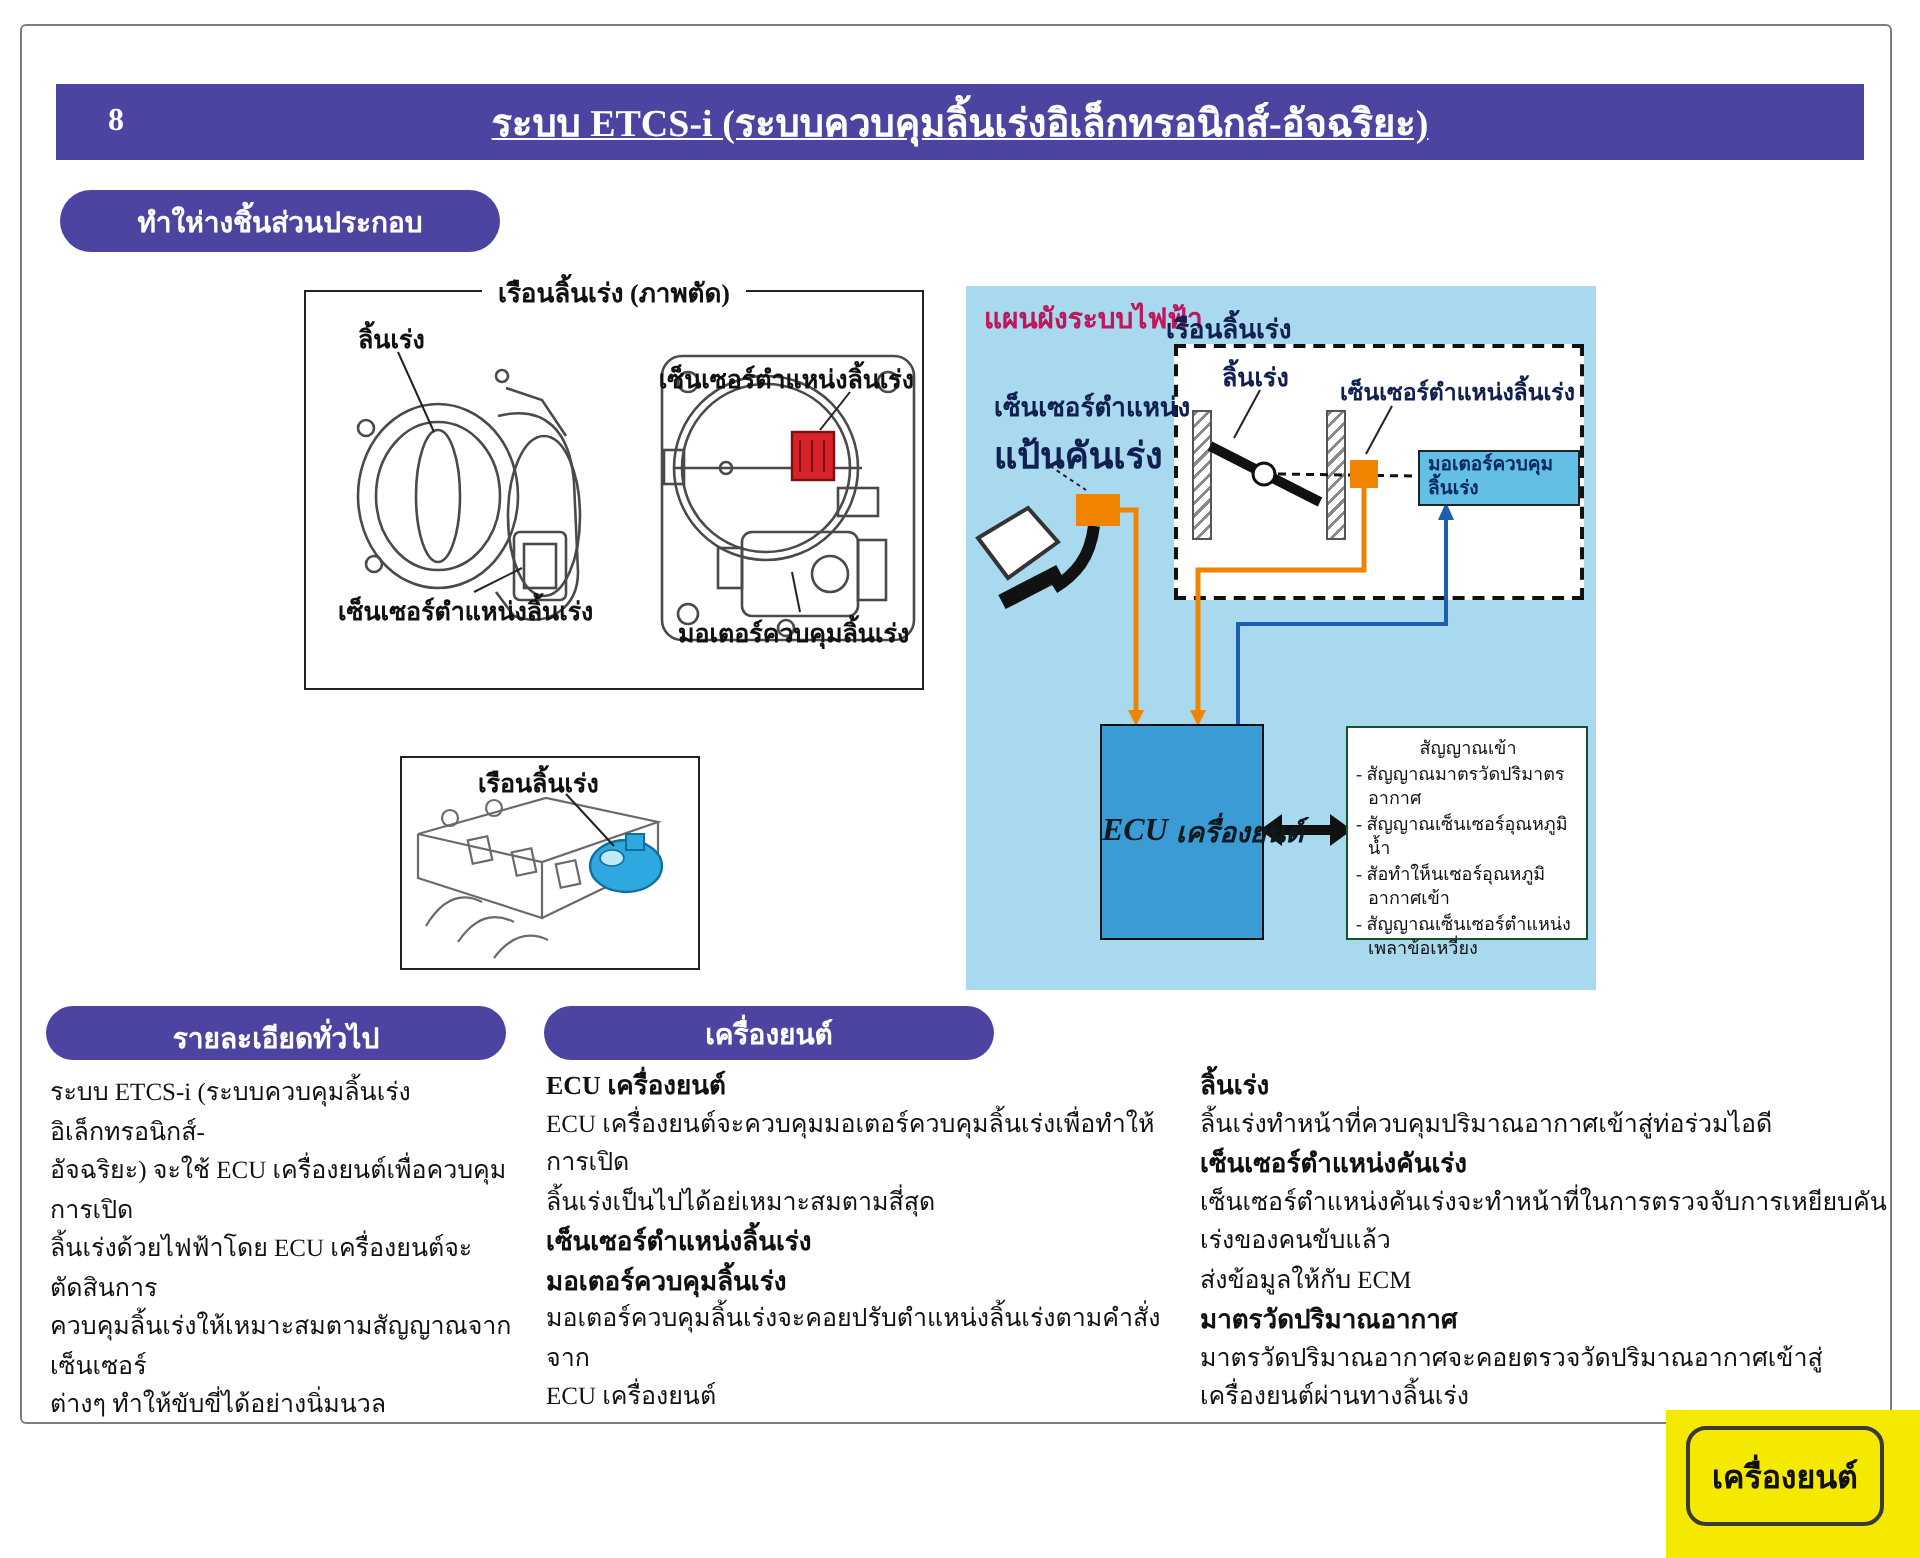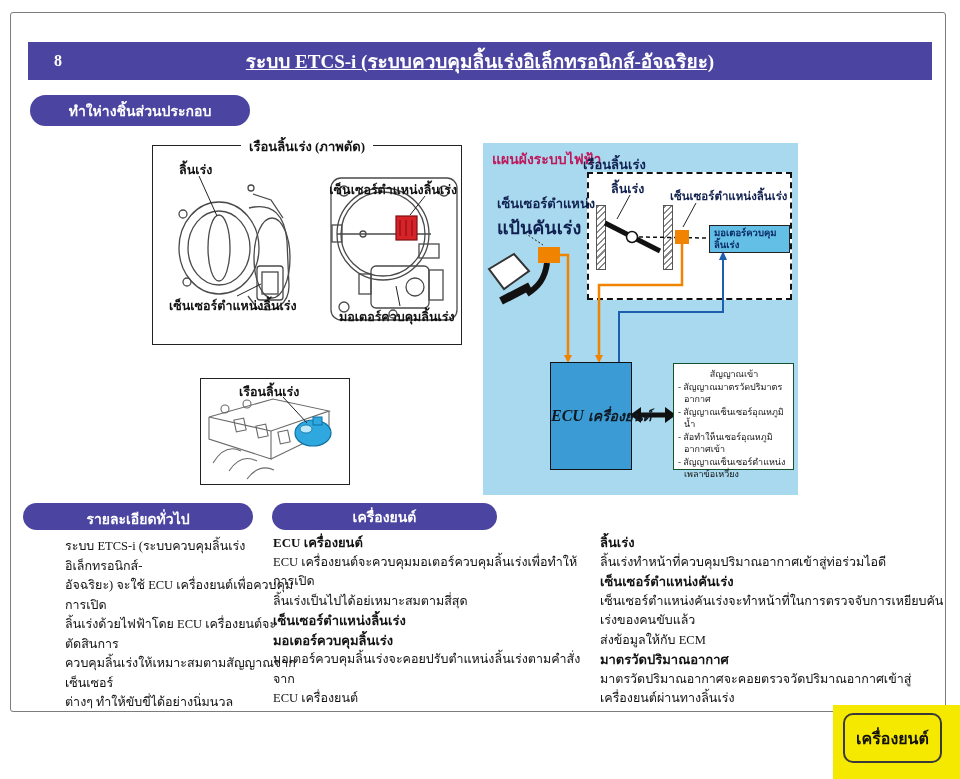--- a/index.html
+++ b/index.html
@@ -45,21 +45,21 @@
     align-items:center; justify-content:flex-start; gap:4px; font-weight:bold; color:#101820;font-style:italic;}
   .ecu-box .l1{font-size:16px;} .ecu-box .l2{font-size:14px;}
   .input-box{position:absolute; left:190px; top:220px; width:121px; height:107px;
     background:#fff; border:1px solid #14532d; font-size:9px; line-height:12.5px; padding:4px 3px 0 4px;}
   .input-title{text-align:center;}
   .input-line{padding-left:6px; text-indent:-6px;}
 
   .col{font-size:12.5px; line-height:19.5px;}
   .col .line{display:block;}
   .col .head{display:block; font-weight:bold; font-size:13px;}
-  .col1{left:25px; top:537px; width:238px;margin-left:40px;}
+  .col1{left:25px; top:537px; width:238px;}
   .col2{left:273px; top:533px; width:322px;}
   .col3{left:600px; top:533px; width:350px;}
 
   .yellow-tab{left:833px; top:705px; width:127px; height:74px; background:var(--yellow); z-index:5;}
   .yellow-tab-inner{position:absolute; left:10px; top:8px; width:99px; height:50px;
     border:2px solid #3a3a3a; border-radius:10px; display:flex; align-items:center;
     justify-content:center; font-size:16px; font-weight:bold; color:#111;}
   svg{display:block;}
 </style>
 </head>

